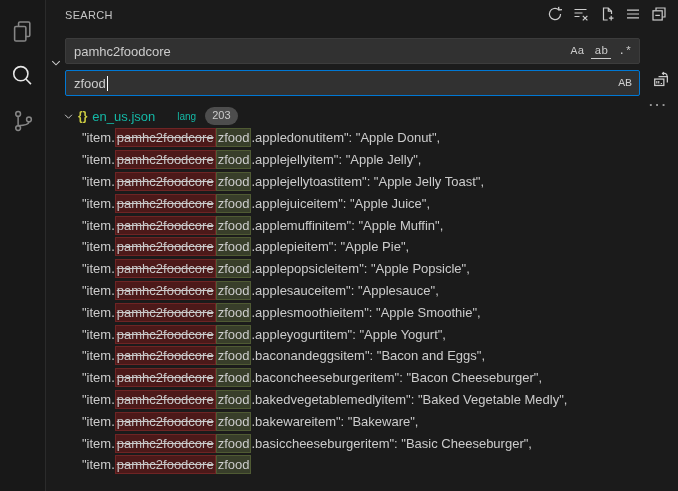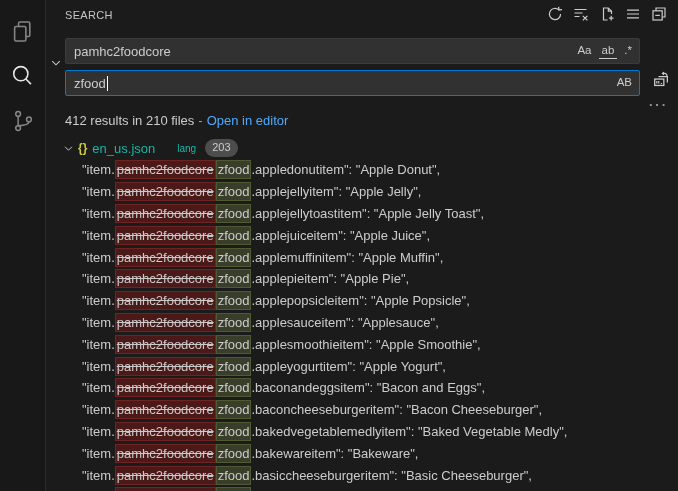--- a/index.html
+++ b/index.html
@@ -43,21 +43,21 @@
     width:16px;height:22px;display:flex;align-items:center;justify-content:center;cursor:pointer;
   }
   .toggle-replace svg{stroke:#cccccc;fill:none;stroke-width:1.4;}
   .input-box{
     height:26px;background:#313131;border:1px solid #3c3c3c;border-radius:2px;
     display:flex;align-items:center;padding:0 4px 0 8px;color:#cccccc;cursor:text;
   }
   .input-box.focused{border-color:var(--accent);}
   .input-text{white-space:pre;}
   .caret{display:inline-block;width:1.5px;height:15px;background:#ffffff;margin-left:1px;vertical-align:middle;}
-  .input-opts{margin-left:auto;display:flex;align-items:center;gap:4px;}
+  .input-opts{margin-left:auto;display:flex;align-items:center;gap:4px;font-family:Liberation Mono, monospace;}
   .opt{
     font-size:11.5px;color:#cccccc;padding:2px 3px;border-radius:3px;cursor:pointer;line-height:1;
   }
   .opt.underlined{border-bottom:1px solid #cccccc;border-radius:0;padding-bottom:1px;}
   .replace-row{display:flex;align-items:center;margin-top:6px;position:relative;}
   .replace-row .input-box{flex:1;}
   .replace-all-btn{position:absolute;right:-32px;top:0;}
   .more-row{position:absolute;right:-30px;bottom:-16px;}
   .more-btn{
     color:#9a9a9a;font-weight:bold;font-size:13px;letter-spacing:2px;line-height:10px;
@@ -217,23 +217,20 @@
               <path d="M3.6 9.4v2.4M5.4 9.4v2.4M7.3 11.8h1.2" stroke-width="1.1"></path>
             </svg>
           </span>
         </div>
         <div class="more-row">
           <span class="more-btn">···</span>
         </div>
       </div>
     </div>
 
-    <div class="summary">
-      <span>412 results in 210 files</span><span class="sep">-</span><a>Open in editor</a>
-    </div>
 
     <div class="tree">
       <div class="file-row">
         <span class="twistie">
           <svg width="11" height="11" viewBox="0 0 16 16">
               <path d="M3 5.5l5 5 5-5"></path>
             </svg>
         </span>
         <span class="json-glyph">{}</span>
         <span class="file-name">en_us.json</span>

